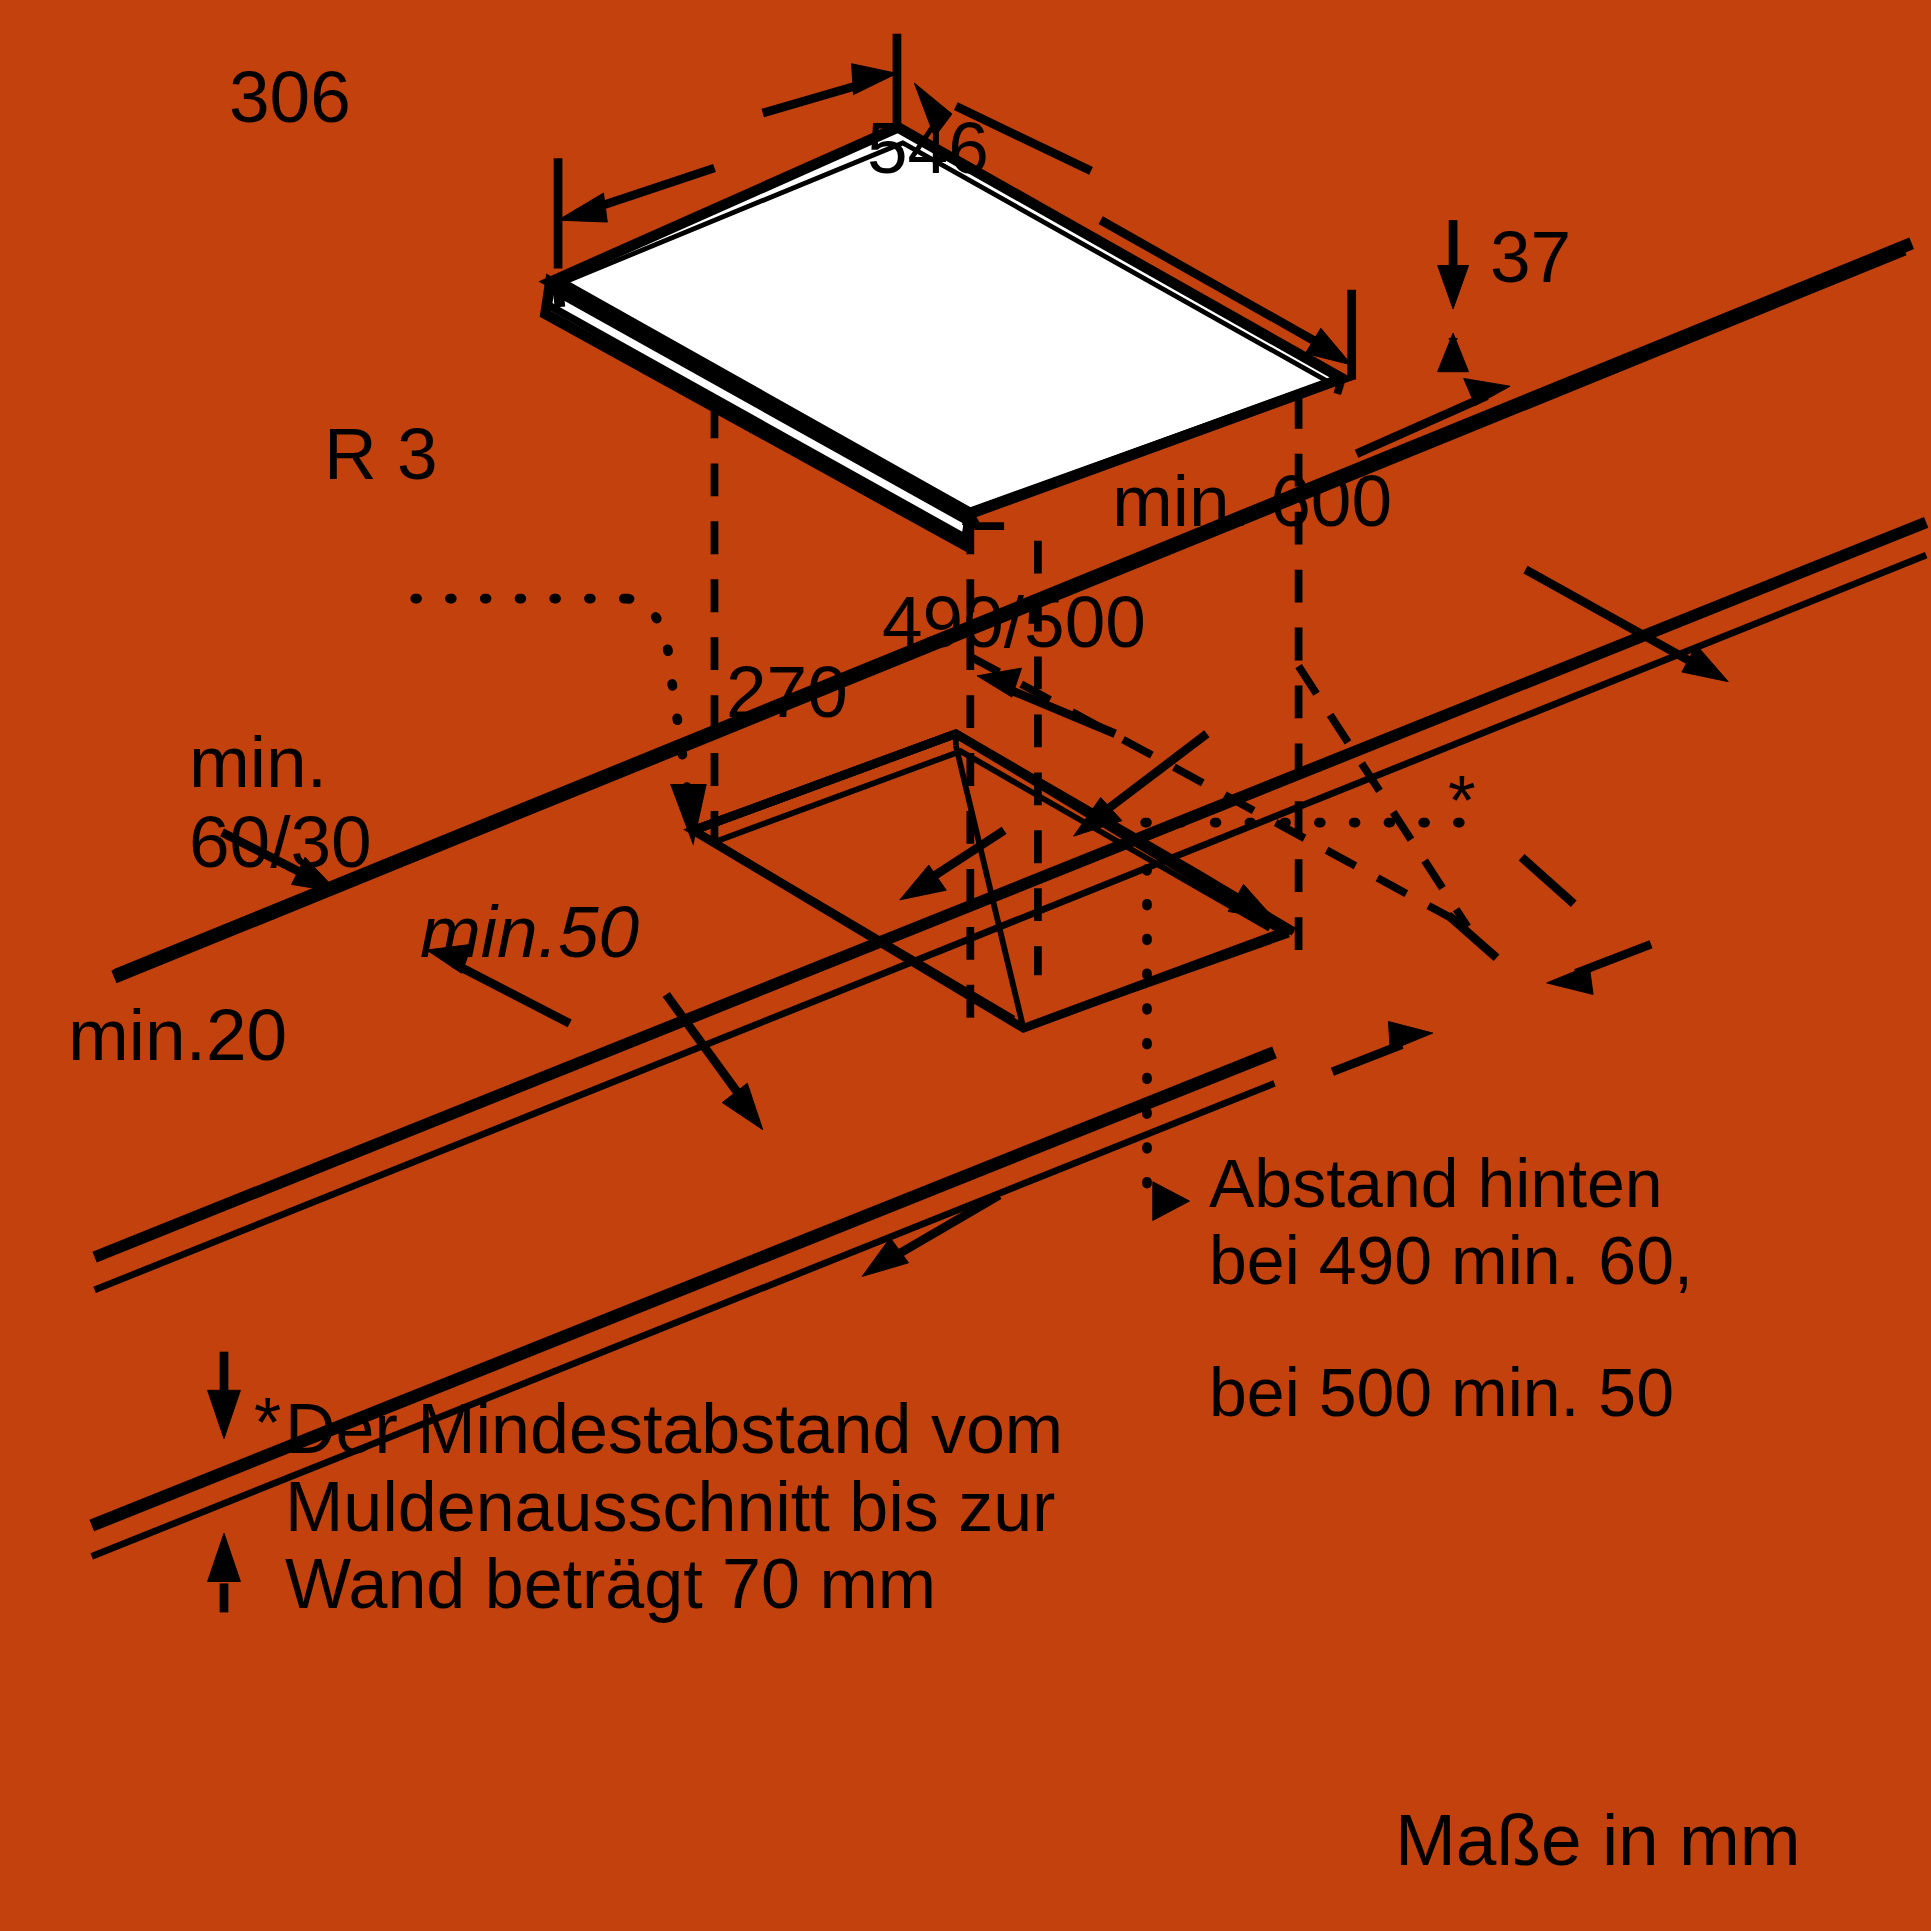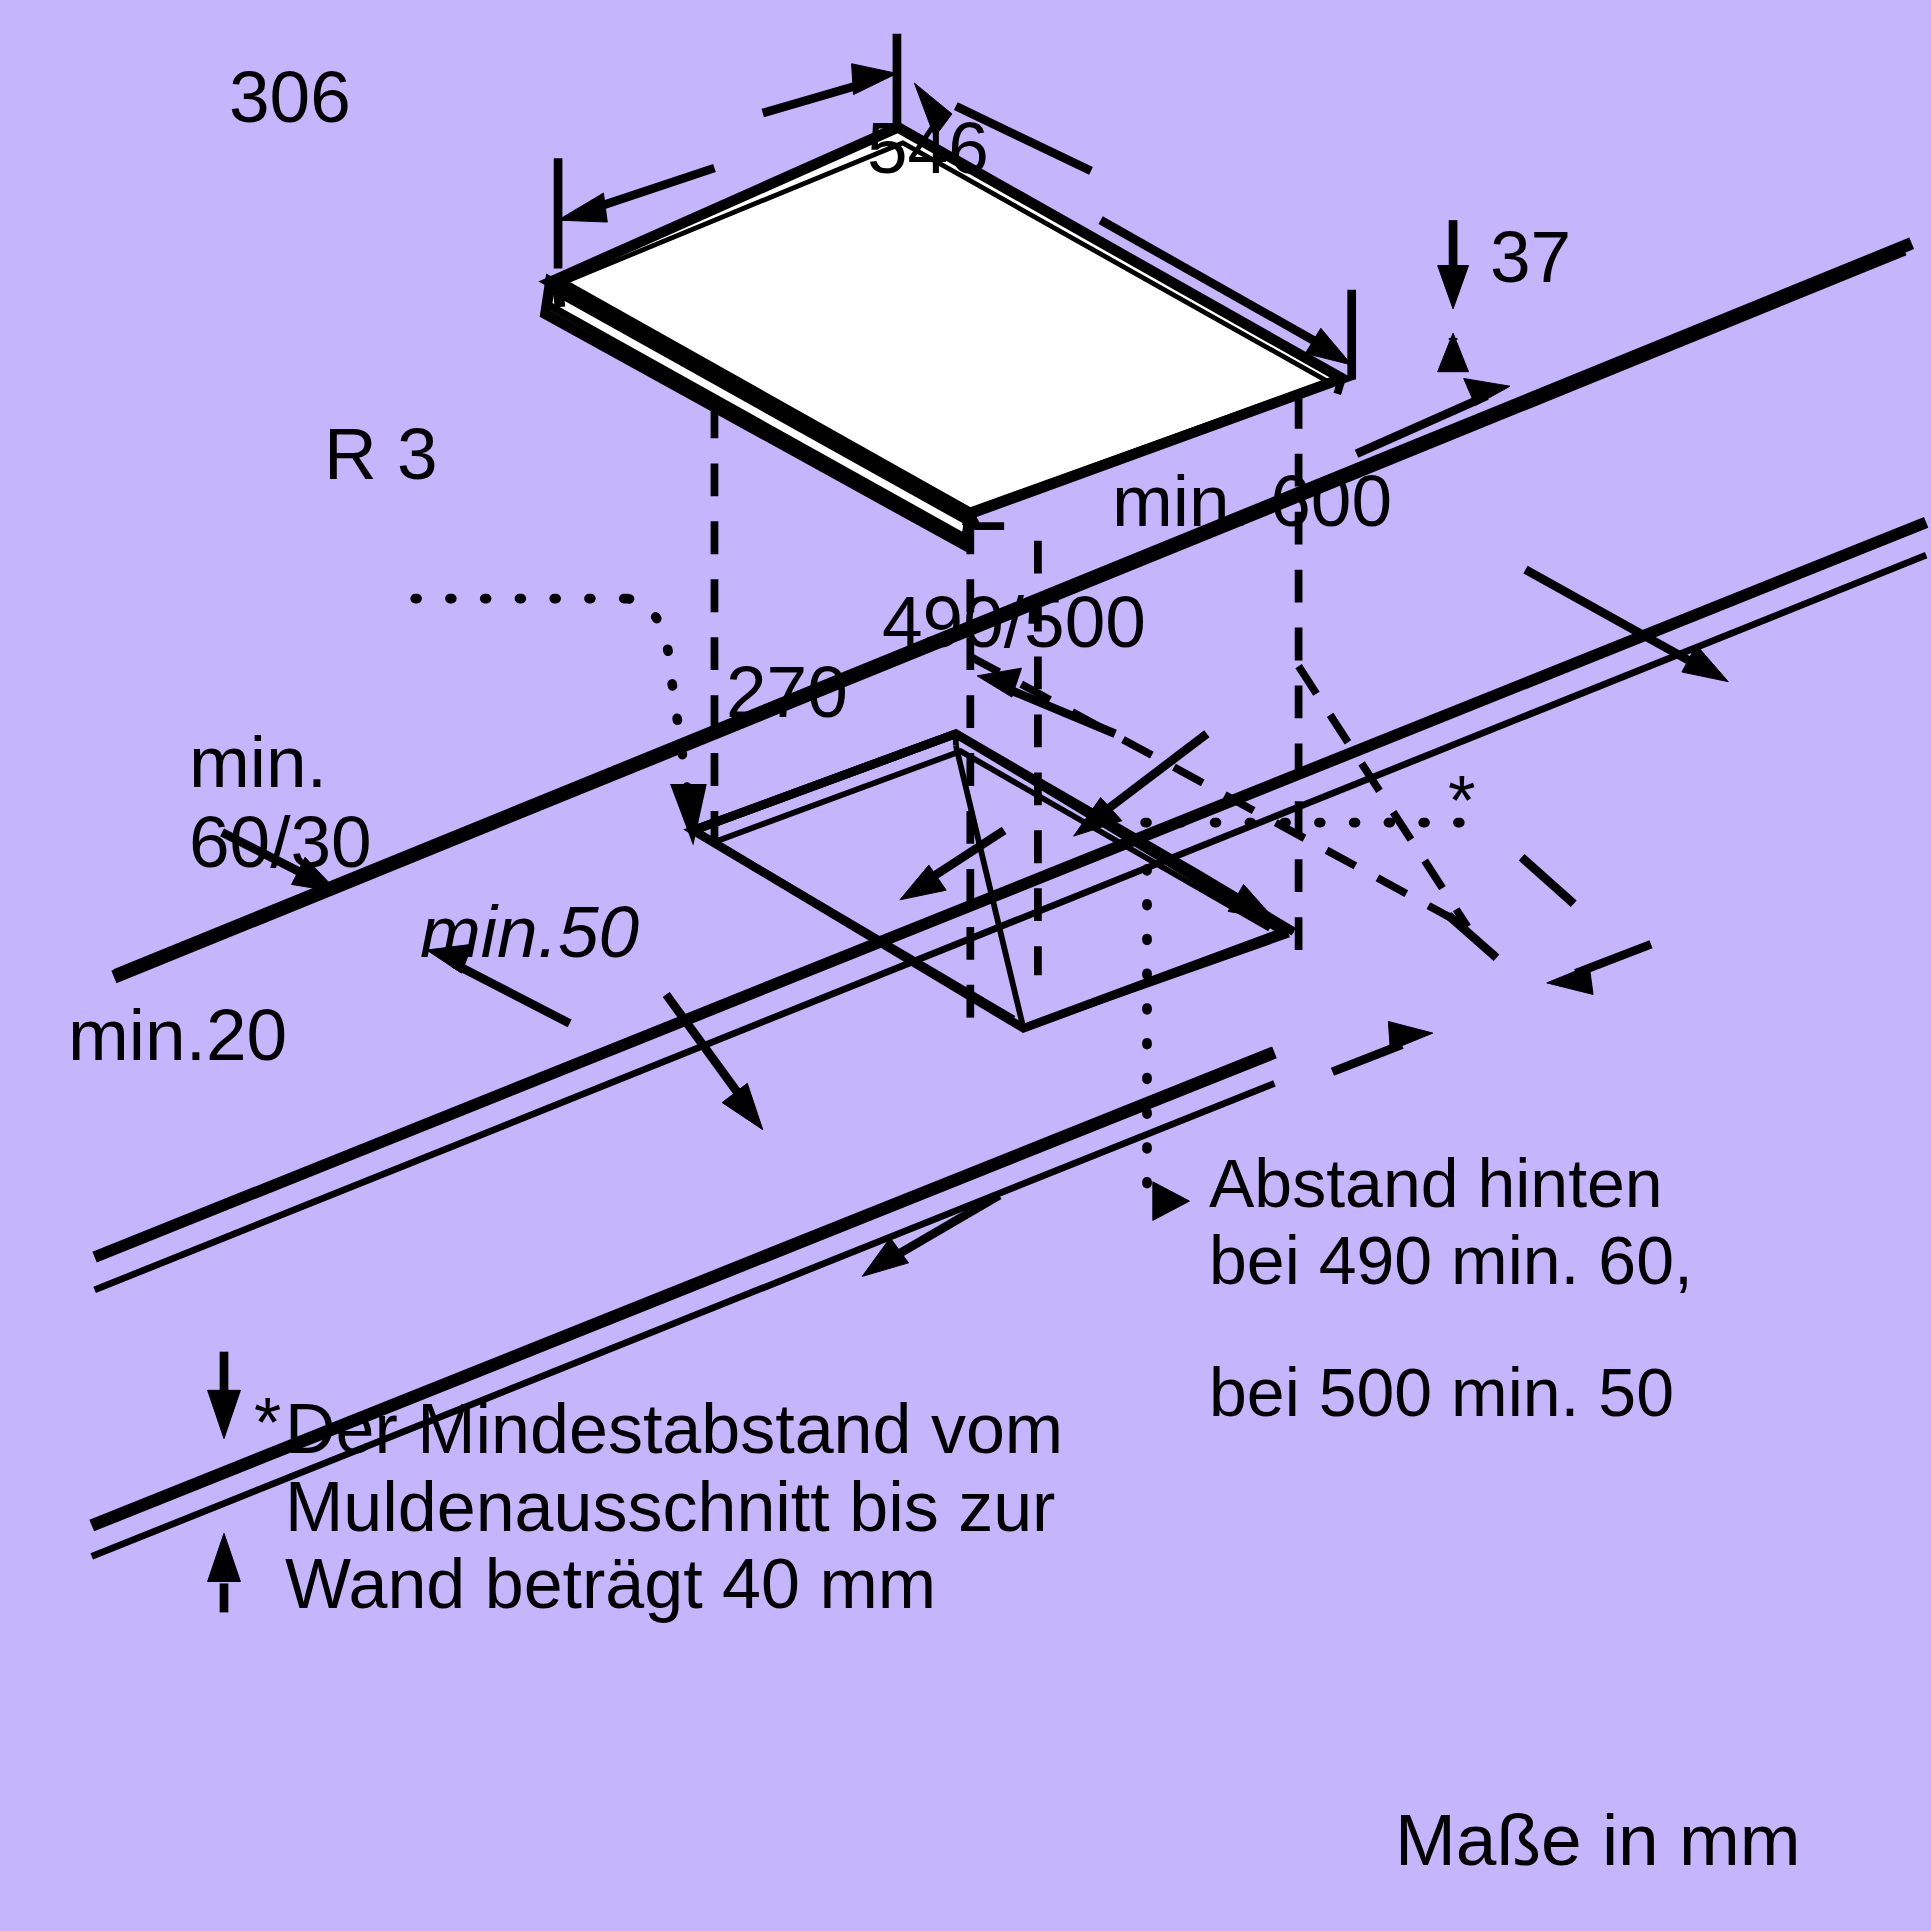--- a/index.html
+++ b/index.html
@@ -4,21 +4,21 @@
 <style>
   html, body {
     margin: 0;
     padding: 0;
     background: #ffffff;
   }
   #stage {
     position: relative;
     width: 1931px;
     height: 1931px;
-    background: #c4b5fd;
+    background: #c2410c;
     overflow: hidden;
     font-family: "Liberation Sans", sans-serif;
   }
   svg.drawing {
     position: absolute;
     left: 0; top: 0;
     width: 1931px;
     height: 1931px;
   }
   .lbl {
@@ -261,18 +261,18 @@
 
   <div class="lbl dim-l" style="left:68px; top:996px;">min.20</div>
 
   <div class="lbl note" style="left:1209px; top:1147px;">Abstand hinten</div>
   <div class="lbl note" style="left:1209px; top:1224px;">bei 490 min. 60,</div>
   <div class="lbl note" style="left:1209px; top:1356px;">bei 500 min. 50</div>
 
   <div class="lbl foot" style="left:254px; top:1386px;">*</div>
   <div class="lbl foot" style="left:285px; top:1470px;">Muldenausschnitt bis zur</div>
   <div class="lbl foot" style="left:285px; top:1392px;">Der Mindestabstand vom</div>
-  <div class="lbl foot" style="left:285px; top:1547px;">Wand beträgt 40 mm</div>
+  <div class="lbl foot" style="left:285px; top:1547px;">Wand beträgt 70 mm</div>
 
   <div class="lbl units" style="left:1395px; top:1781px;margin-top:20px;">Maße in mm</div>
 
 </div>
 
 
 </body></html>

